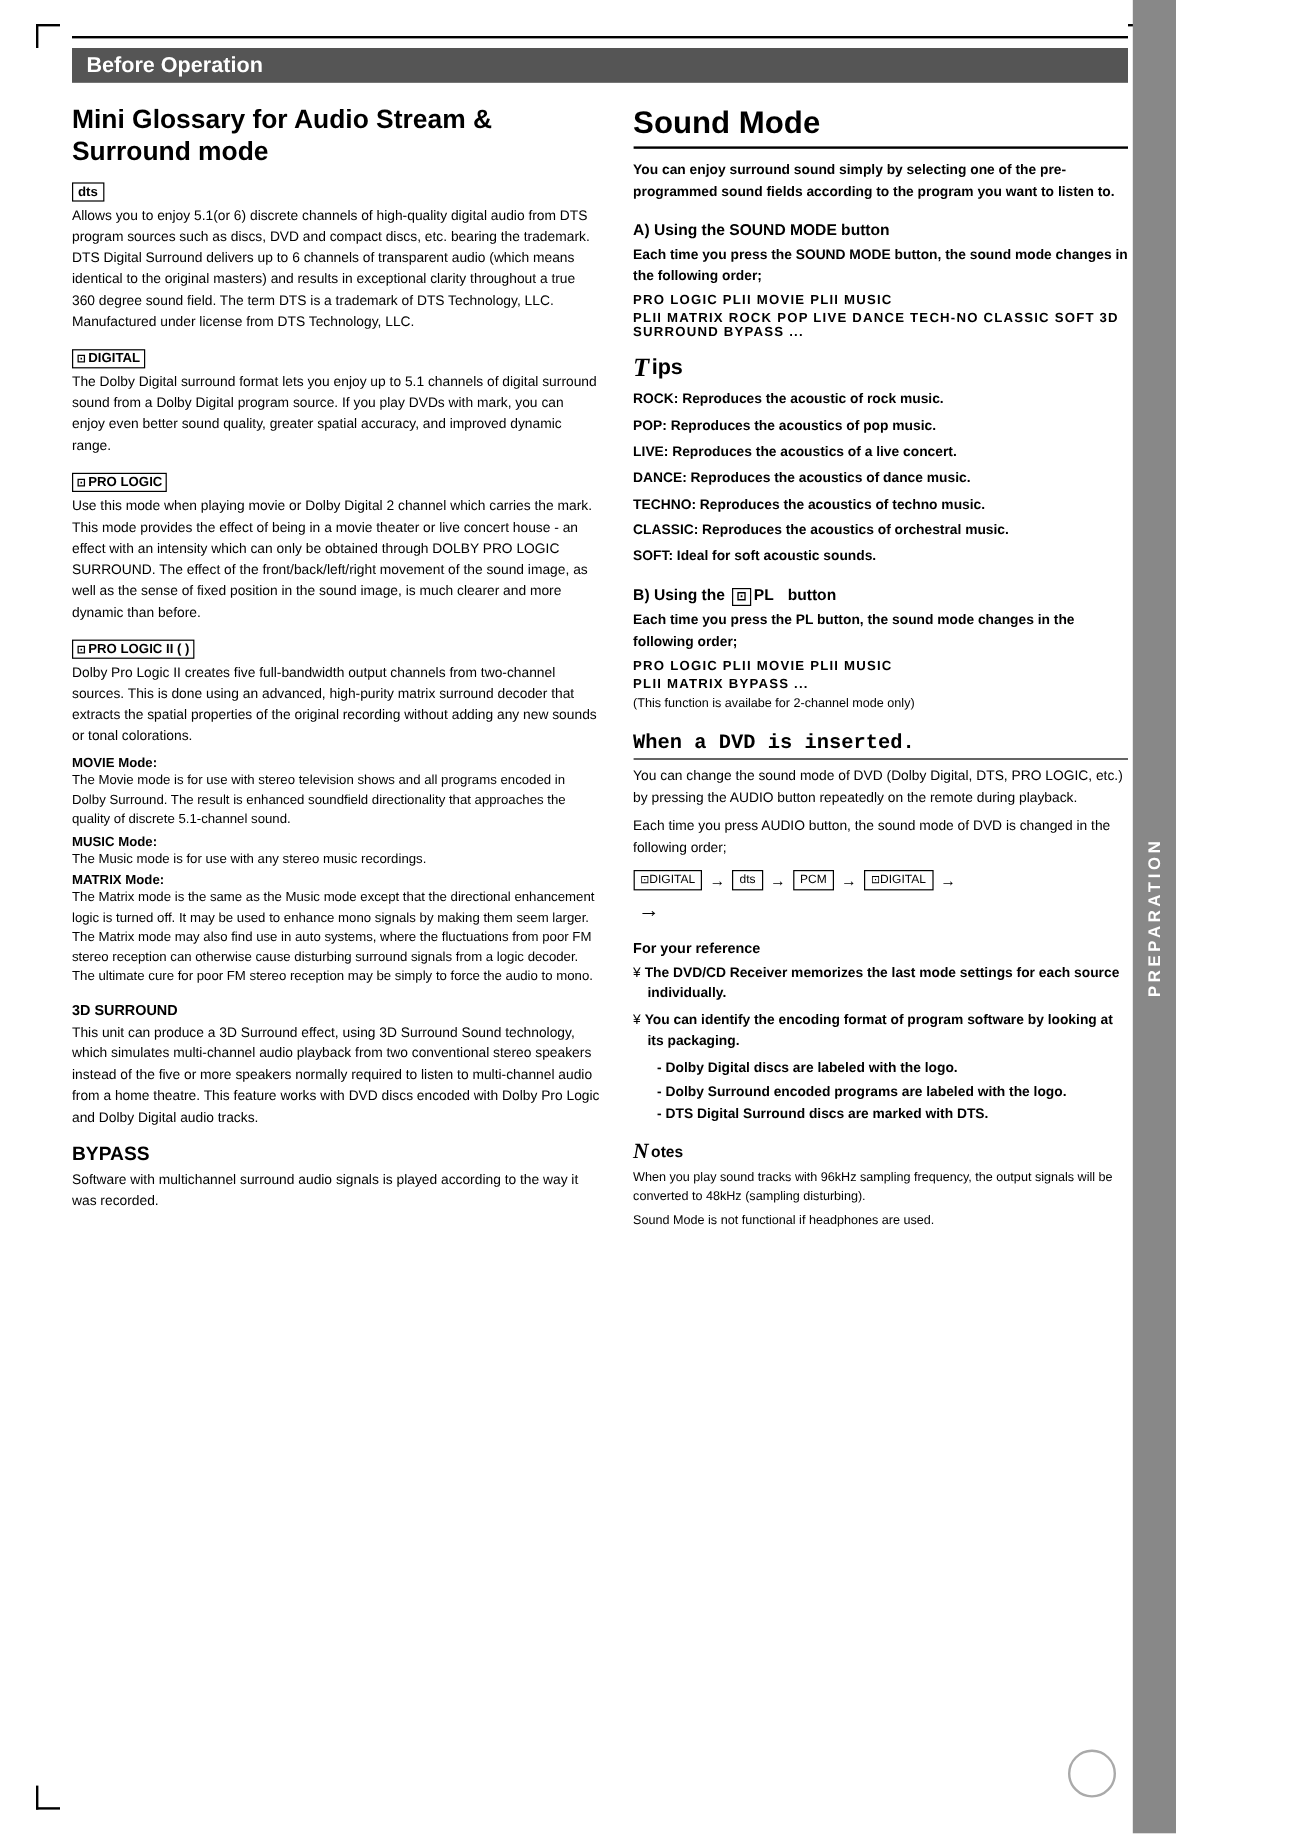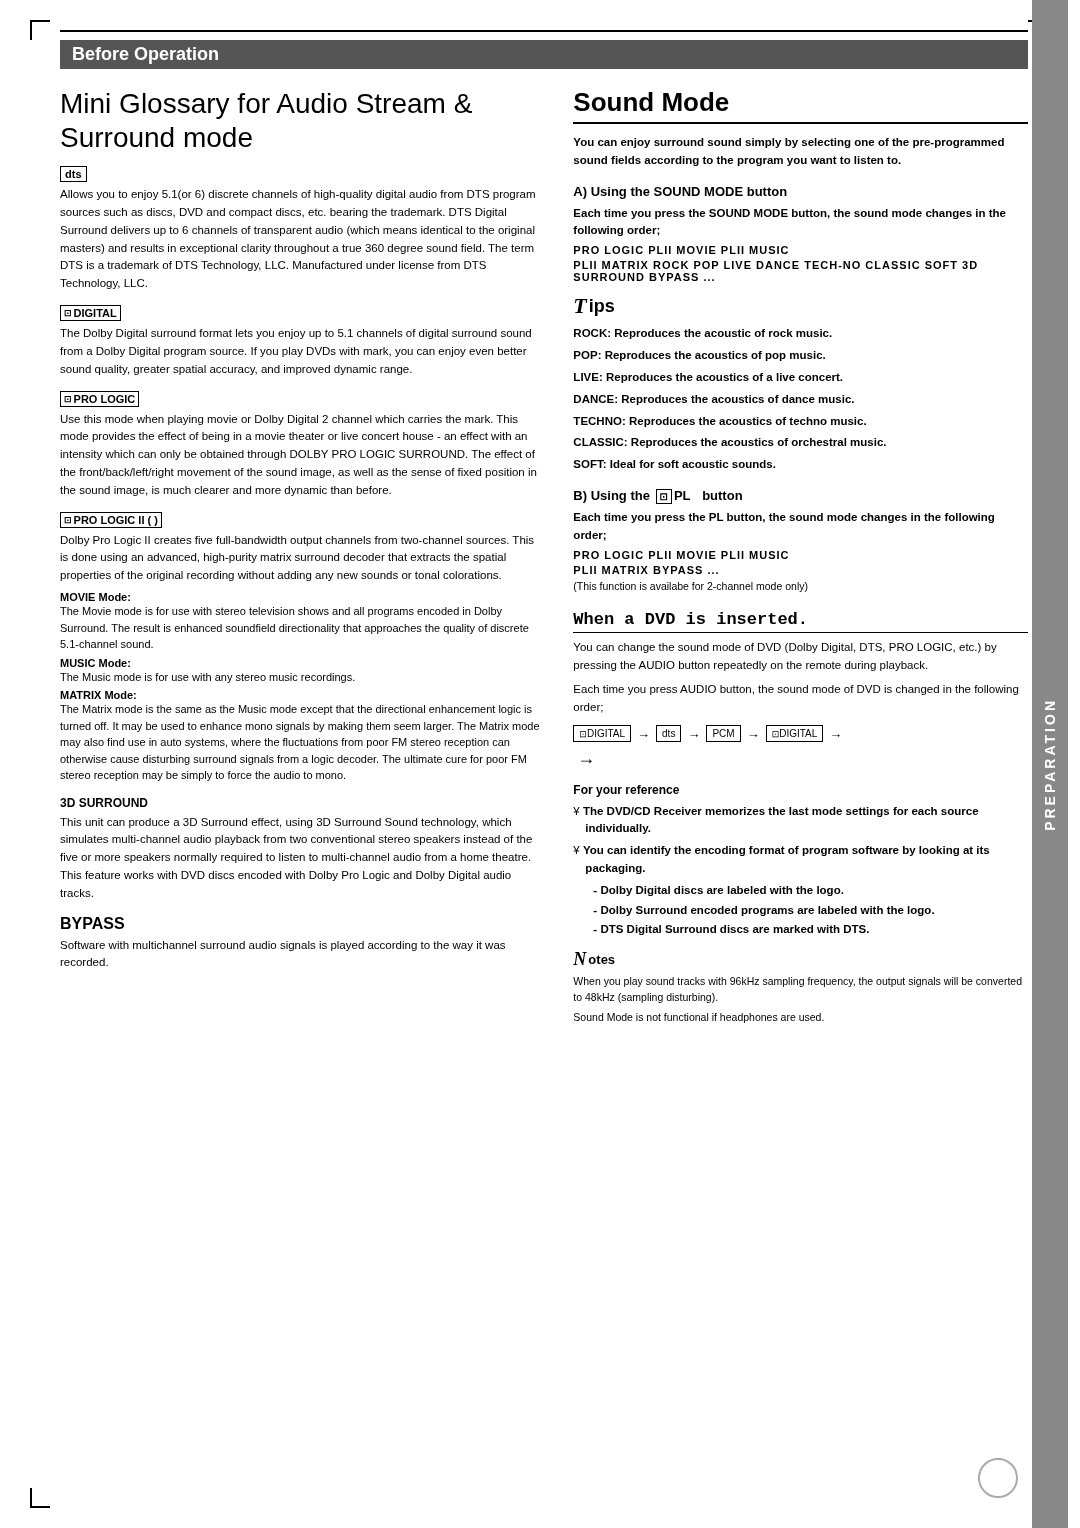--- a/index.html
+++ b/index.html
@@ -7,21 +7,21 @@
       width: 1080px;
       min-height: 1528px;
       background: #fff;
       font-family: Arial, Helvetica, sans-serif;
       font-size: 13px;
       color: #000;
       position: relative;
     }
 
     .page-container {
-      width: 1068px;
+      width: 980px;
       min-height: 1528px;
       padding: 30px 40px 40px 60px;
       position: relative;
     }
 
     
     .top-line {
       width: 100%;
       height: 2px;
       background: #000;
@@ -76,22 +76,22 @@
       font-size: 14px;
       font-weight: bold;
       letter-spacing: 3px;
       writing-mode: vertical-rl;
       text-orientation: mixed;
       transform: rotate(180deg);
     }
 
     
     .section-title-main {
-      font-size: 28px;
-      font-weight: normal;
+      font-size: 22px;
+      font-weight: bold;
       line-height: 1.2;
       margin-bottom: 2px;
     }
 
     .section-title-right {
       font-size: 26px;
       font-weight: bold;
       margin-bottom: 10px;
       border-bottom: 2px solid #000;
       padding-bottom: 4px;

